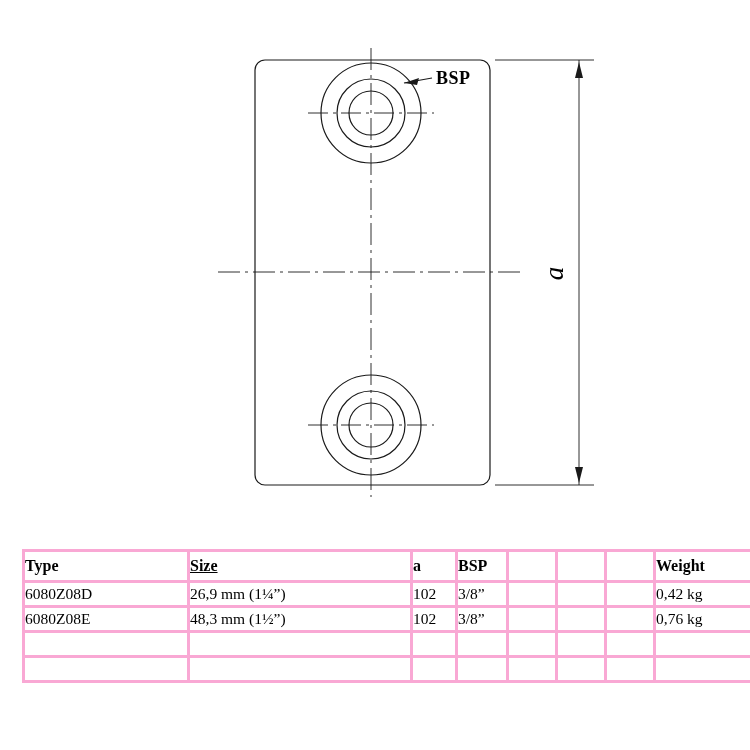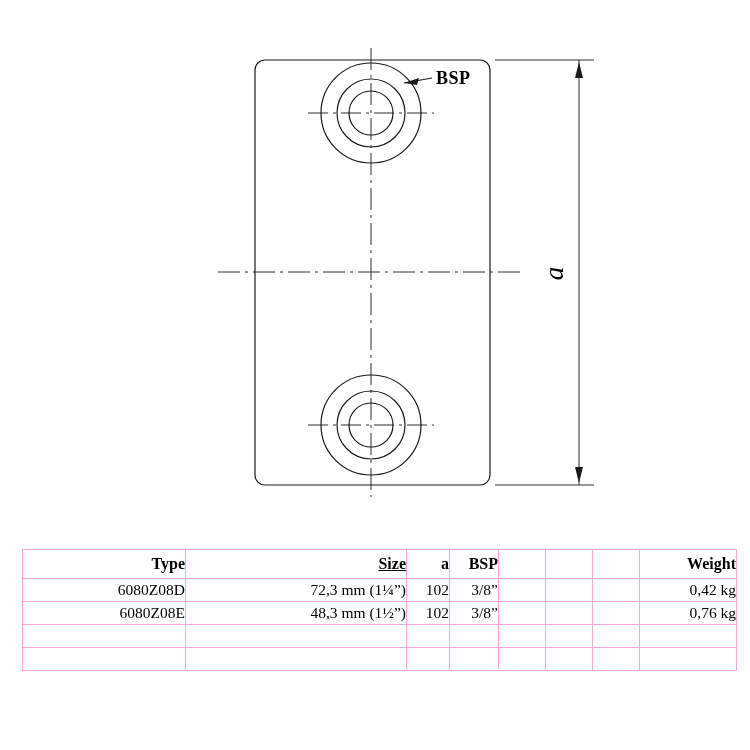--- a/index.html
+++ b/index.html
@@ -57,25 +57,25 @@
     height: 180px;
   }
   table.spec {
     border-collapse: collapse;
     width: 706px;
     table-layout: fixed;
     font-family: "Liberation Serif", serif;
     font-size: 15.5px;
   }
   table.spec th, table.spec td {
-    border: 1px solid #f9a8d4;
+    border: 3px solid #f9a8d4;
     padding: 0;
     height: 22px;
     line-height: 22px;
-    text-align: right;
+    text-align: left;
     font-weight: normal;
   }
   table.spec thead th {
     font-weight: bold;
     font-size: 16px;
     height: 28px;
     line-height: 28px;
   }
   .c-type   { width: 162px; }
   .c-size   { width: 220px; text-decoration: underline; }
@@ -142,21 +142,21 @@
           <th class="c-bsp">BSP</th>
           <th class="c-e1"></th>
           <th class="c-e2"></th>
           <th class="c-e3"></th>
           <th class="c-weight">Weight</th>
         </tr>
       </thead>
       <tbody>
         <tr>
           <td>6080Z08D</td>
-          <td>72,3 mm (1¼”)</td>
+          <td>26,9 mm (1¼”)</td>
           <td class="cell-a">102</td>
           <td class="cell-bsp">3/8”</td>
           <td></td>
           <td></td>
           <td></td>
           <td class="cell-weight">0,42 kg</td>
         </tr>
         <tr>
           <td>6080Z08E</td>
           <td>48,3 mm (1½”)</td>

